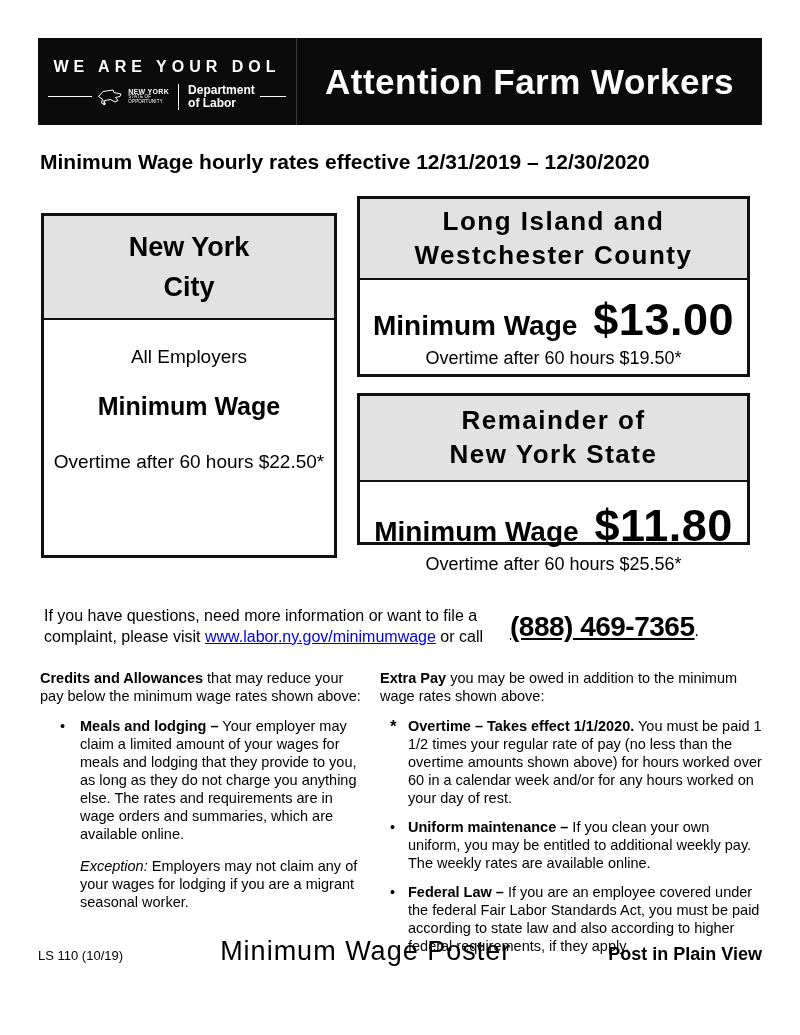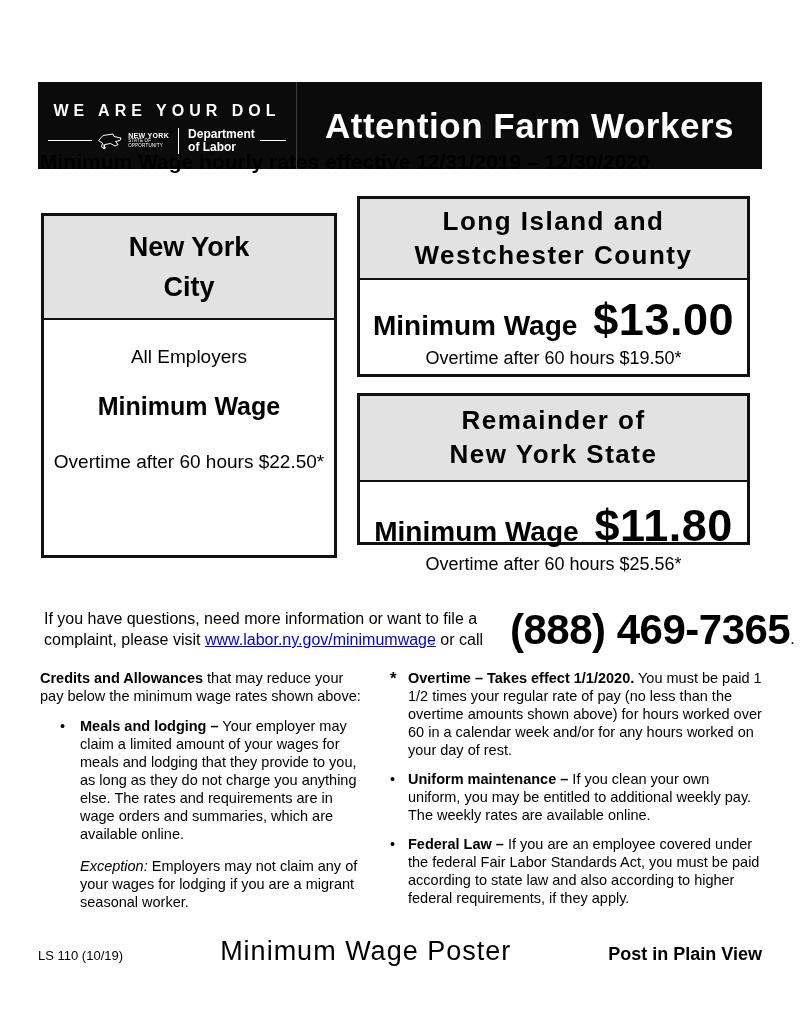--- a/index.html
+++ b/index.html
@@ -10,21 +10,21 @@
     width: 800px; height: 1035px;
     background: #ffffff;
     overflow: hidden;
   }
 
   
   .banner {
     position: absolute; left: 38px; top: 38px;
     width: 724px; height: 87px;
     background: #0b0b0b;
-    display: flex; align-items: stretch; margin-top: 44px;
+    display: flex; align-items: stretch;
   }
   .banner-left {
     width: 258px; flex: 0 0 258px;
     display: flex; flex-direction: column;
     justify-content: center; align-items: center;
     padding-top: 4px;
   }
   .tagline {
     color: #fff; font-weight: bold; font-size: 16px;
     letter-spacing: 5px; white-space: nowrap; margin-bottom: 8px;
@@ -86,21 +86,21 @@
   .box-ros .wage-row { margin-top: 18px; }
 
   
   .contact {
     position: absolute; left: 44px; top: 606px; width: 714px;
     display: flex; align-items: center; gap: 8px;
   }
   .contact-text { font-size: 16px; line-height: 1.3; flex: 0 0 458px; }
   .contact-link { color: #0000dd; text-decoration: underline; cursor: pointer; }
   .contact-phone-wrap { white-space: nowrap; }
-  .contact-phone { font-weight: bold; font-size: 42px; letter-spacing: -.5px; }
+  .contact-phone { font-weight: bold; font-size: 28px; letter-spacing: -.5px; text-decoration: underline; }
   .contact-period { font-size: 16px; }
 
   
   .columns {
     position: absolute; left: 40px; top: 670px; width: 722px;
     display: flex; gap: 16px;
     font-size: 14.5px; line-height: 1.24;
   }
   .col-left { flex: 0 0 324px; }
   .col-right { flex: 1; }
@@ -215,20 +215,21 @@
 
       <div class="bullet-row">
         <span class="marker">•</span>
         <p><b>Meals and lodging –</b><span> Your employer may claim a limited amount of your wages for meals and lodging that they provide to you, as long as they do not charge you anything else. The rates and requirements are in wage orders and summaries, which are available online.</span></p>
       </div>
 
       <p class="exception"><i>Exception:</i><span> Employers may not claim any of your wages for lodging if you are a migrant seasonal worker.</span></p>
     </div>
 
     <div class="col-right">
+      <p class="col-heading"><b>Extra Pay</b><span> you may be owed in addition to the minimum wage rates shown above:</span></p>
 
       <div class="bullet-row">
         <span class="marker marker-star">*</span>
         <p><b>Overtime – Takes effect 1/1/2020.</b><span> You must be paid 1 1/2 times your regular rate of pay (no less than the overtime amounts shown above) for hours worked over 60 in a calendar week and/or for any hours worked on your day of rest.</span></p>
       </div>
 
       <div class="bullet-row">
         <span class="marker">•</span>
         <p><b>Uniform maintenance –</b><span> If you clean your own uniform, you may be entitled to additional weekly pay. The weekly rates are available online.</span></p>
       </div>

